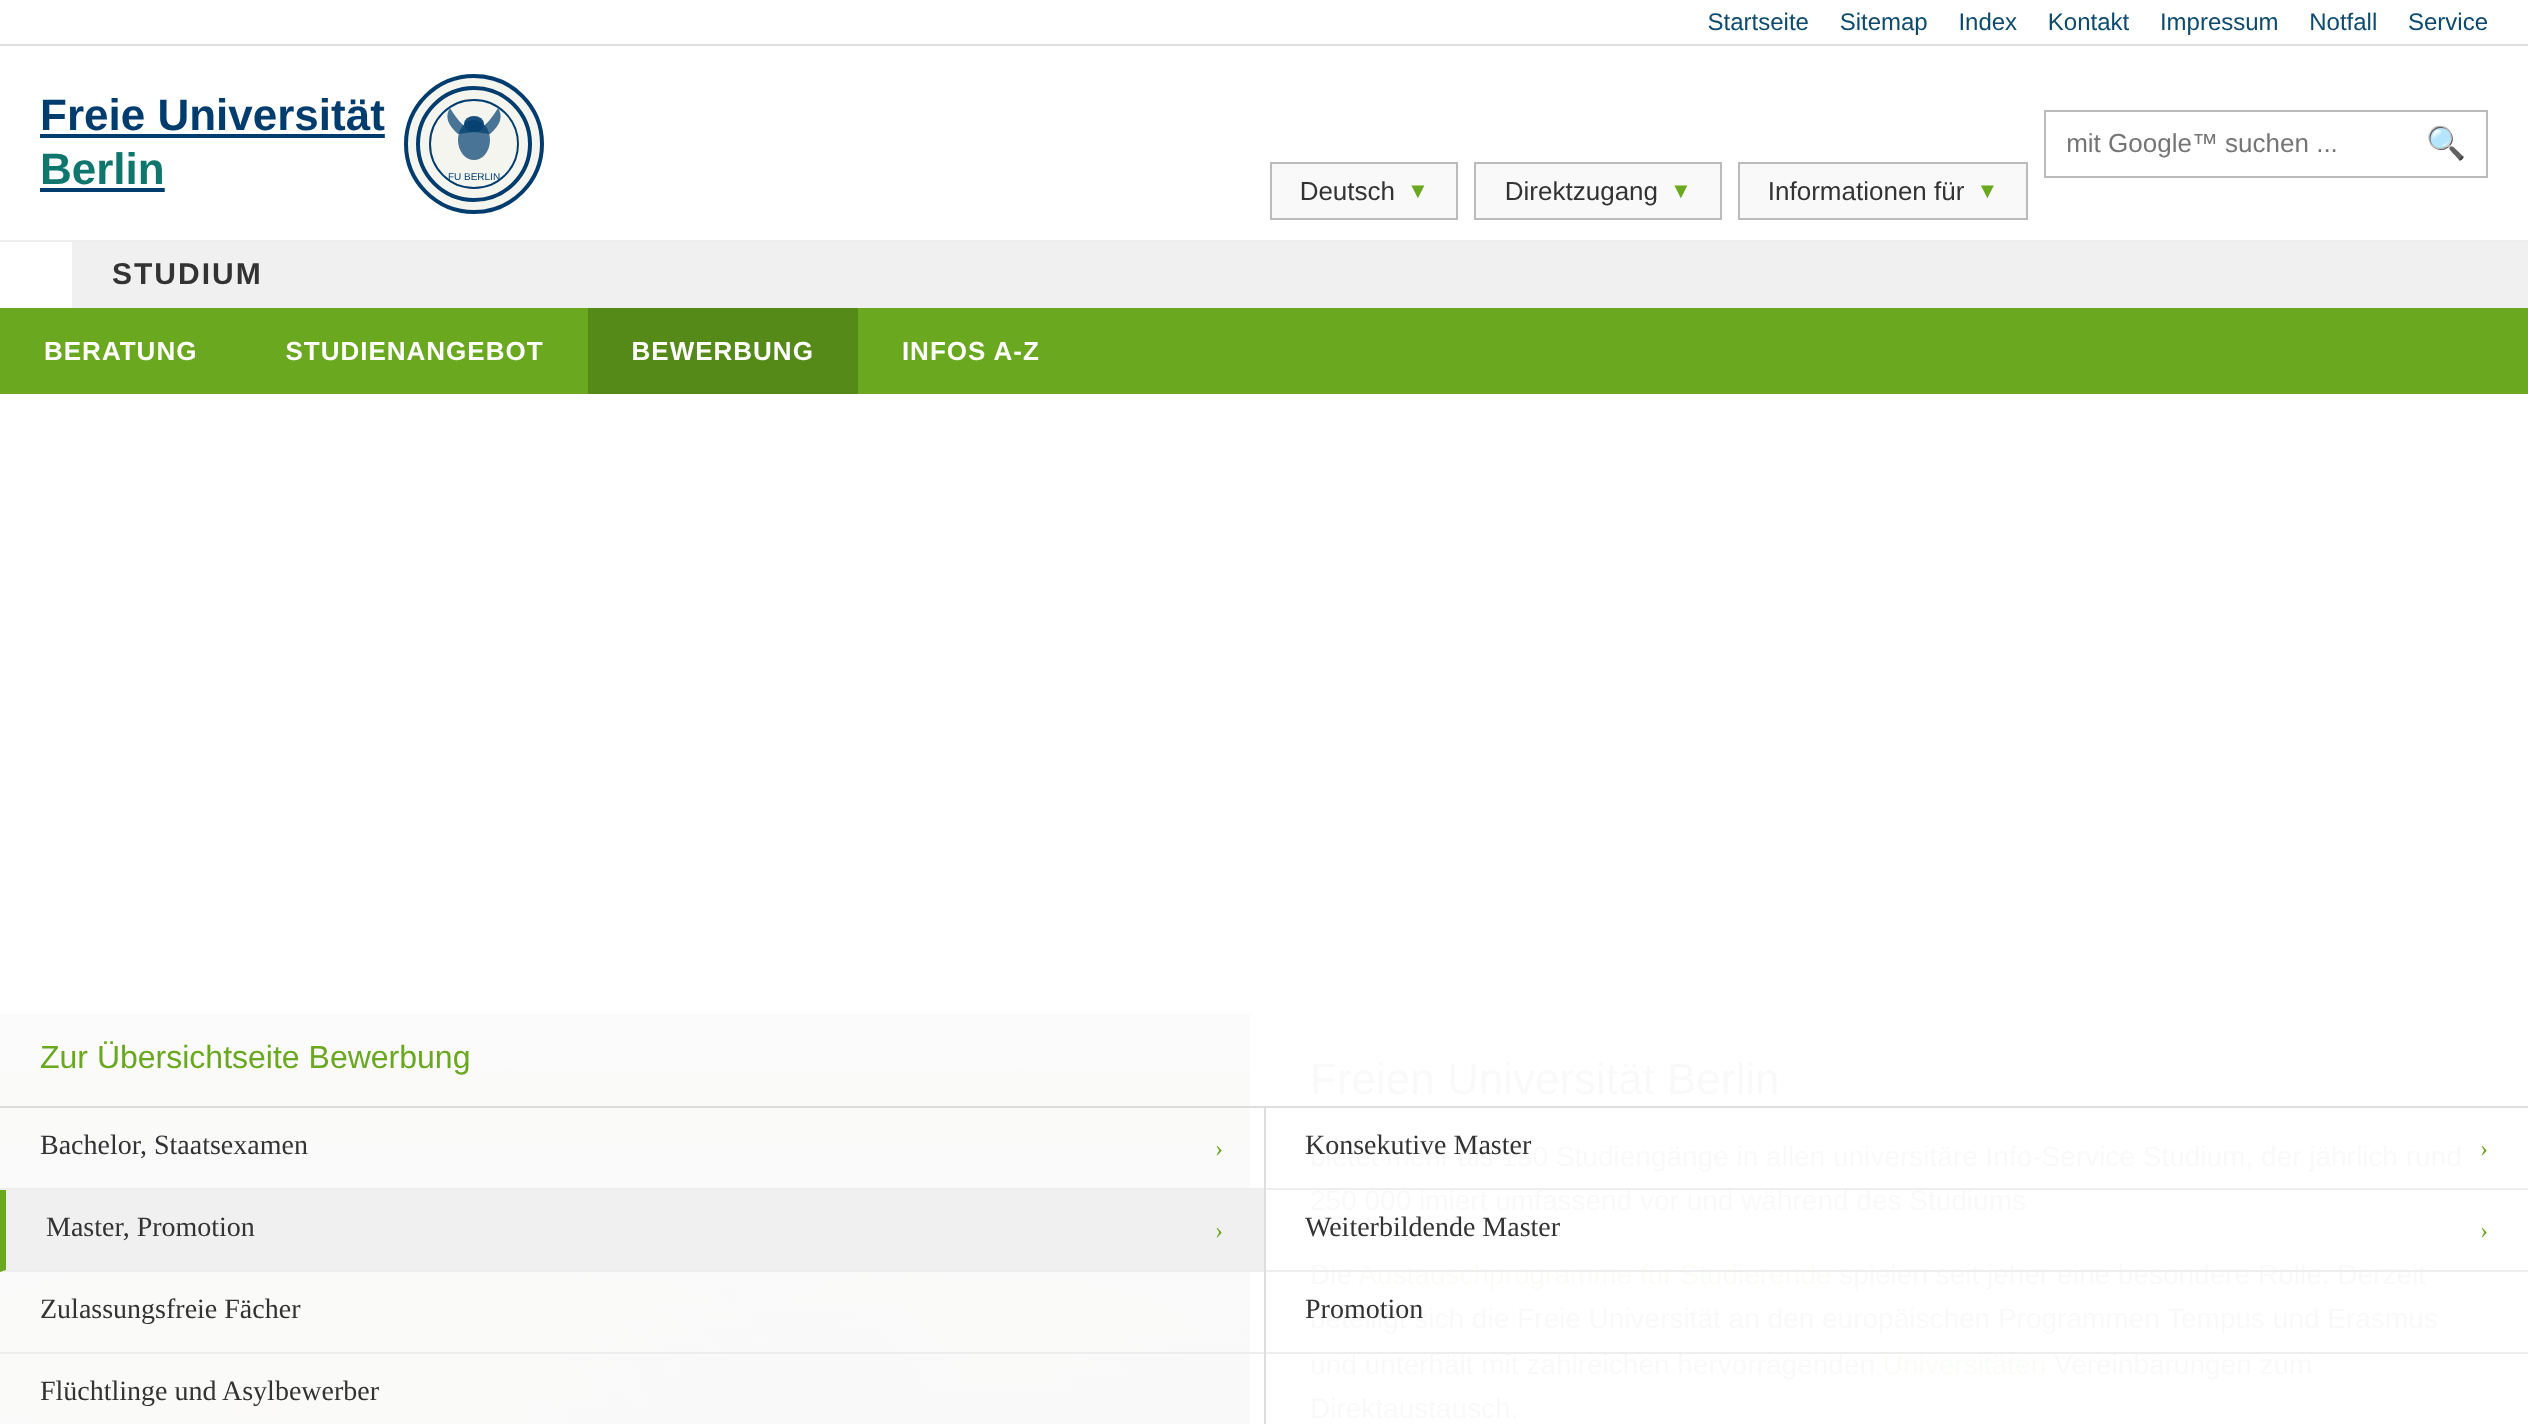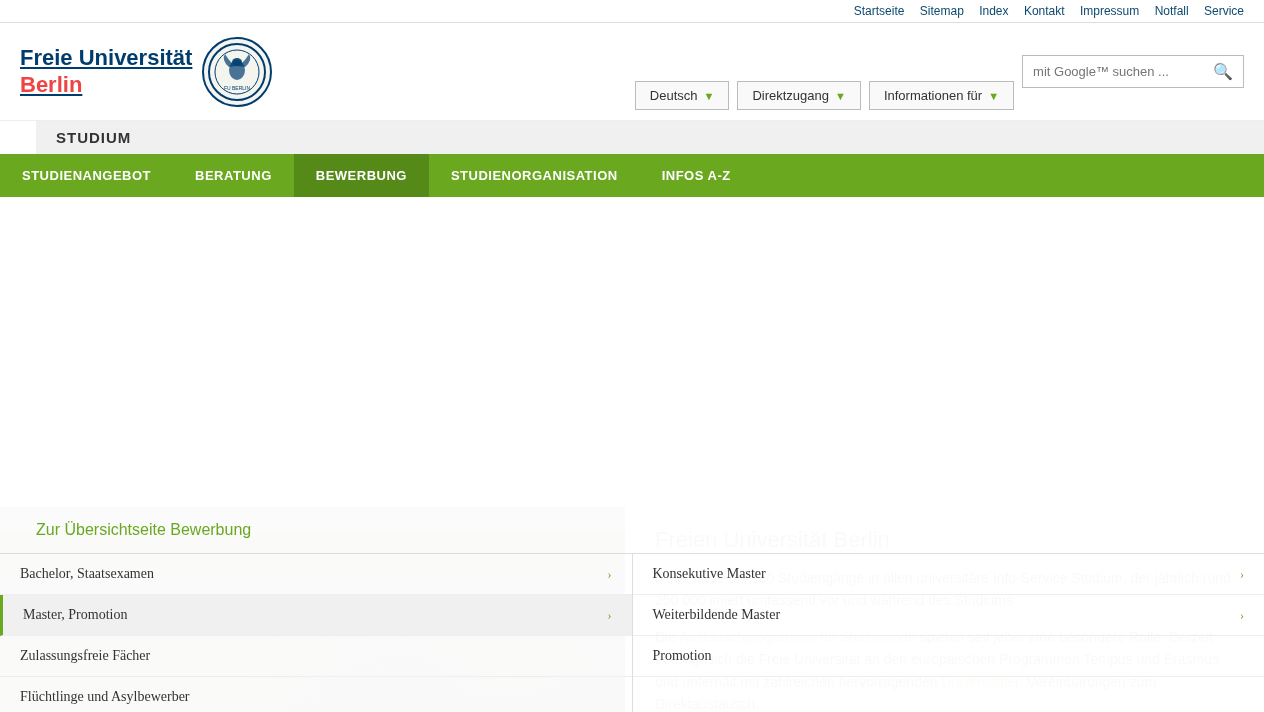--- a/index.html
+++ b/index.html
@@ -137,21 +137,21 @@
     .dropdown-overlay {
       position: absolute;
       top: 0;
       left: 0;
       right: 0;
       z-index: 10;
       background: rgba(255,255,255,0.97);
     }
 
     .dropdown-header {
-      padding: 14px 36px;
+      padding: 14px 20px;
       font-size: 16px;
       color: #6aa820;
       border-bottom: 1px solid #ddd;
       font-weight: normal;
     }
 
     .dropdown-columns {
       display: flex;
     }
 
@@ -258,21 +258,21 @@
   <a>Kontakt</a>
   <a>Impressum</a>
   <a>Notfall</a>
   <a>Service</a>
 </div>
 
 <div class="header">
   <div class="logo-area">
     <div class="logo-text">
       <div>Freie Universität</div>
-      <div style="color:#ef4444;">Berlin</div>
+      <div style="color:#0f766e;">Berlin</div>
     </div>
     <div class="logo-circle">
       <svg viewBox="0 0 60 60" xmlns="http://www.w3.org/2000/svg">
         <circle cx="30" cy="30" r="28" fill="none" stroke="#003d6e" stroke-width="2"></circle>
         <circle cx="30" cy="30" r="22" fill="none" stroke="#003d6e" stroke-width="1"></circle>
 
         <ellipse cx="30" cy="28" rx="8" ry="10" fill="#003d6e" opacity="0.7"></ellipse>
         <ellipse cx="30" cy="20" rx="5" ry="4" fill="#003d6e" opacity="0.9"></ellipse>
 
         <path d="M22 25 Q14 18 18 12 Q24 22 30 24Z" fill="#003d6e" opacity="0.7"></path>
@@ -301,24 +301,23 @@
       </button>
     </div>
   </div>
 </div>
 
 <div class="studium-bar">
   <span>STUDIUM</span>
 </div>
 
 <div class="nav-bar">
+  <div class="nav-item">BERATUNG</div>
   <div class="nav-item">STUDIENANGEBOT</div>
-  <div class="nav-item">BERATUNG</div>
   <div class="nav-item active">BEWERBUNG</div>
-  <div class="nav-item">STUDIENORGANISATION</div>
   <div class="nav-item">INFOS A-Z</div>
 </div>
 
 <div class="main-content">
 
   <div class="dropdown-overlay">
     <div class="dropdown-header">
       <span>Zur Übersichtseite Bewerbung</span>
     </div>
     <div class="dropdown-columns">

